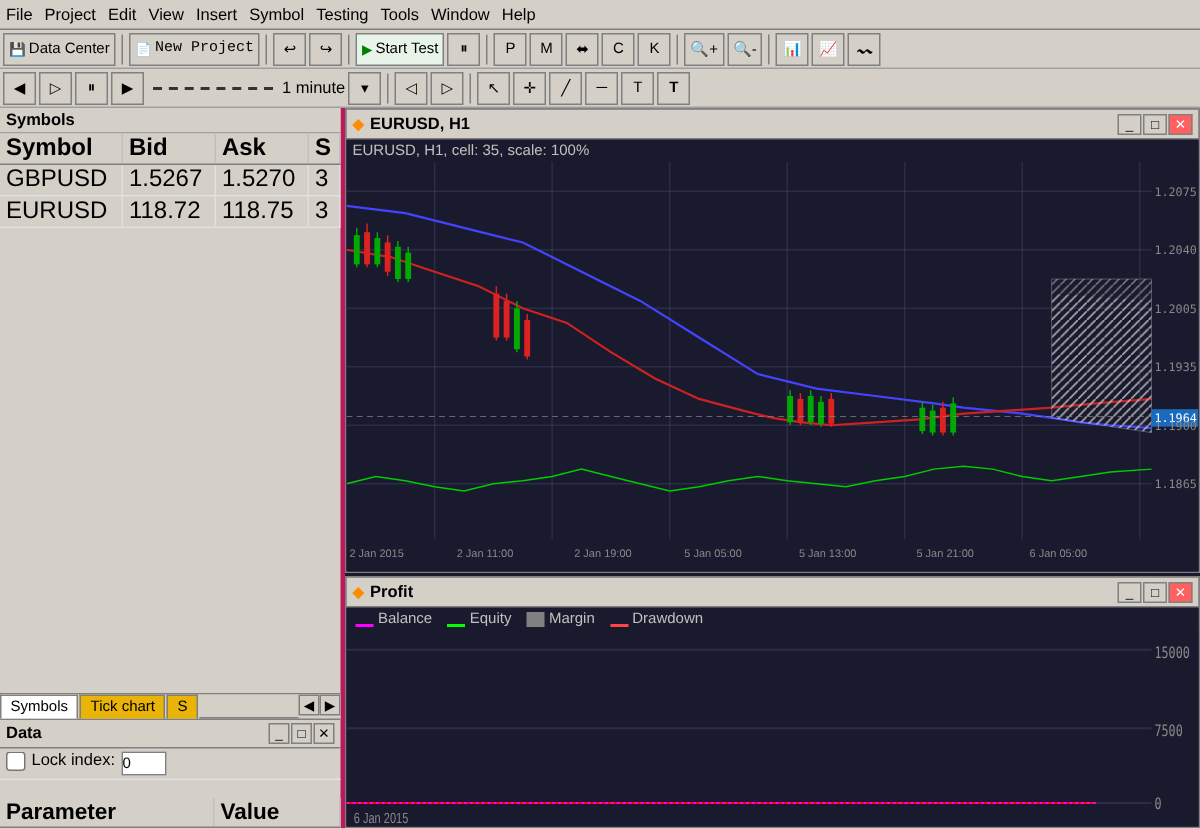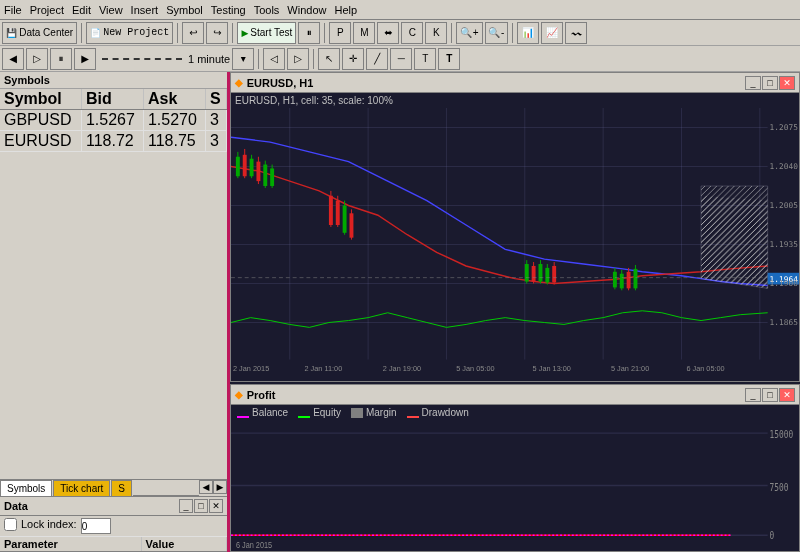--- a/index.html
+++ b/index.html
@@ -31,21 +31,21 @@
     #left-bottom { border-top: 1px solid #808080; }
     .tab-bar { display: flex; background: #d4d0c8; border-bottom: 1px solid #808080; }
     .tab { padding: 2px 6px; border: 1px solid #808080; border-bottom: none; background: #eab308; cursor: pointer; font-size: 10px; margin-right: 1px; }
     .tab.active { background: #ffffff; }
     .data-header { display: flex; justify-content: space-between; align-items: center; padding: 2px 4px; border-bottom: 1px solid #808080; }
     .data-header span { font-weight: bold; }
     .data-header-btns { display: flex; gap: 1px; }
     .small-btn { width: 14px; height: 14px; border: 1px solid #808080; background: #d4d0c8; display: flex; align-items: center; justify-content: center; font-size: 9px; cursor: pointer; }
     .lock-row { display: flex; align-items: flex-start; padding: 2px 4px; gap: 4px; border-bottom: 1px solid #e0e0e0; }
     .lock-input { width: 30px; height: 16px; border: 1px solid #808080; background: white; font-size: 10px; }
-    .param-table { width: 100%; border-collapse: collapse; font-size: 11px; }
+    .param-table { width: 100%; border-collapse: collapse; font-size: 15px; margin-top: 12px; }
     .param-table th { background: #d4d0c8; border-bottom: 1px solid #808080; border-right: 1px solid #c0c0c0; padding: 1px 4px; text-align: left; }
 
     
     #right-panel { flex: 1; display: flex; flex-direction: column; background: #1a1a2e; }
 
     
     #chart-window { flex: 0 0 310px; border: 1px solid #808080; margin: 0; background: #1a1a2e; display: flex; flex-direction: column; }
     .window-title { background: #d4d0c8; height: 20px; display: flex; align-items: center; justify-content: space-between; padding: 0 4px; border-bottom: 1px solid #808080; }
     .window-title-text { display: flex; align-items: center; gap: 4px; font-weight: bold; font-size: 11px; }
     .window-btns { display: flex; gap: 1px; }

